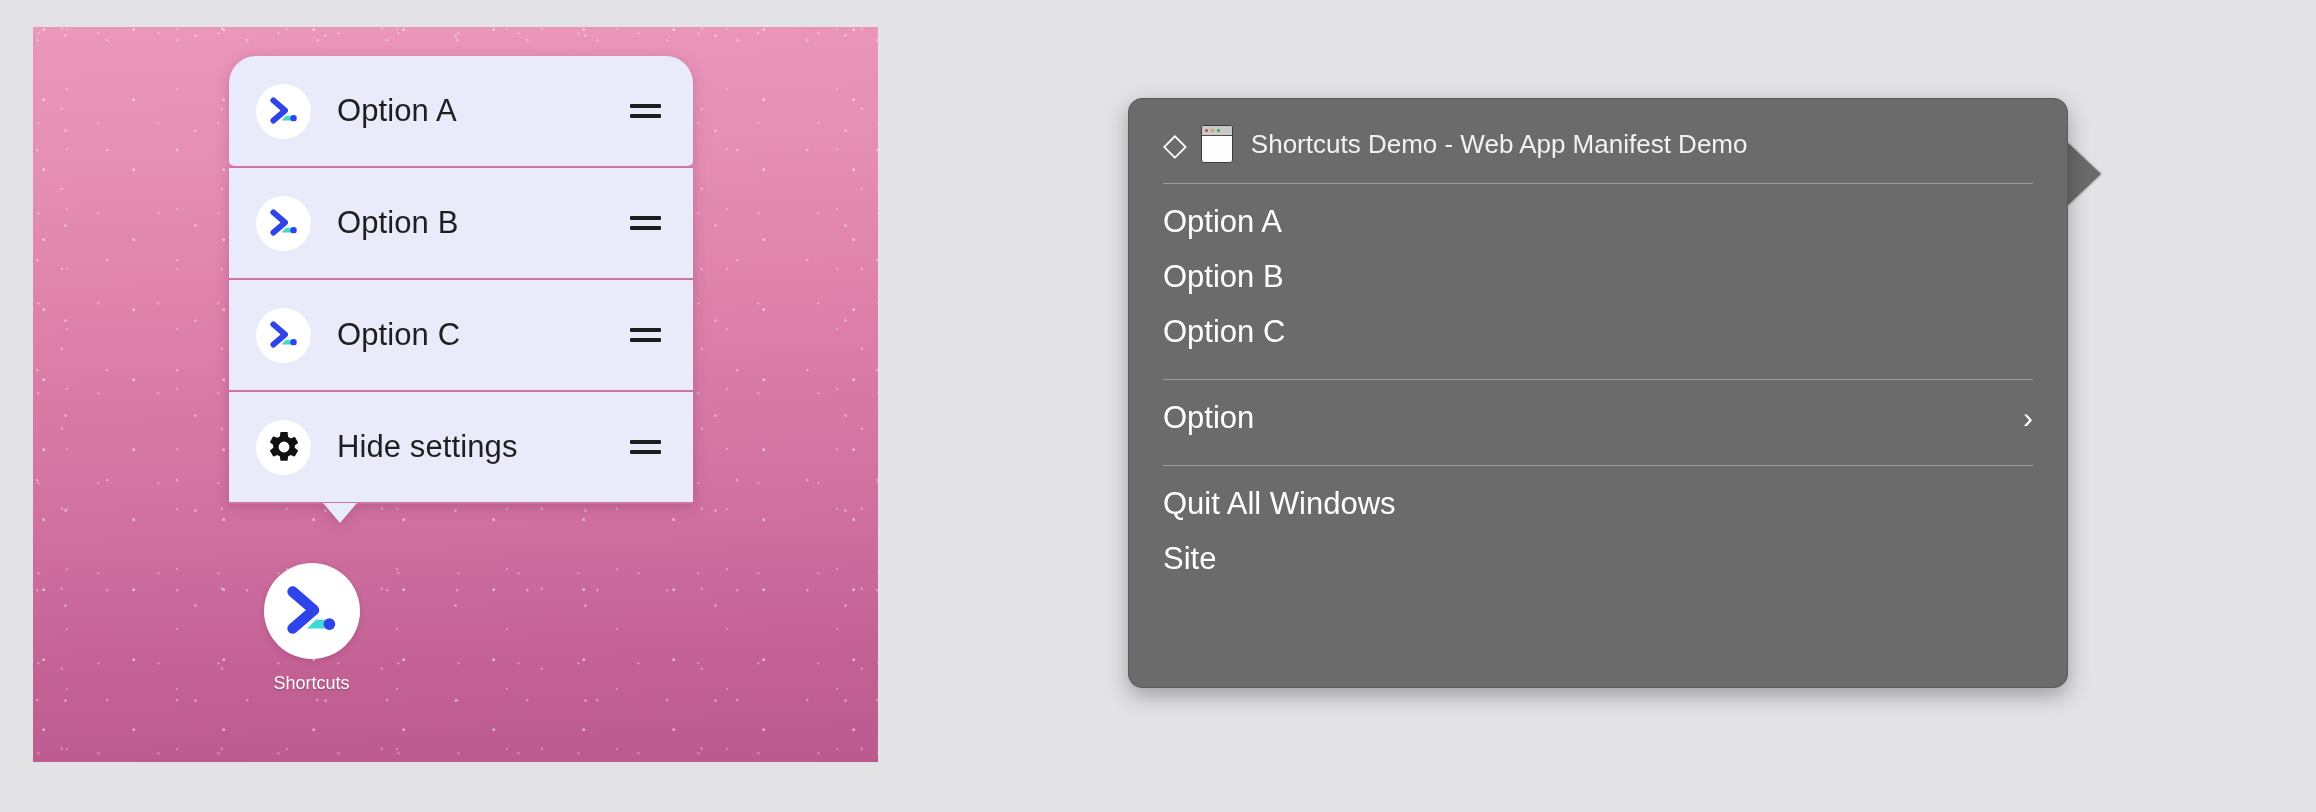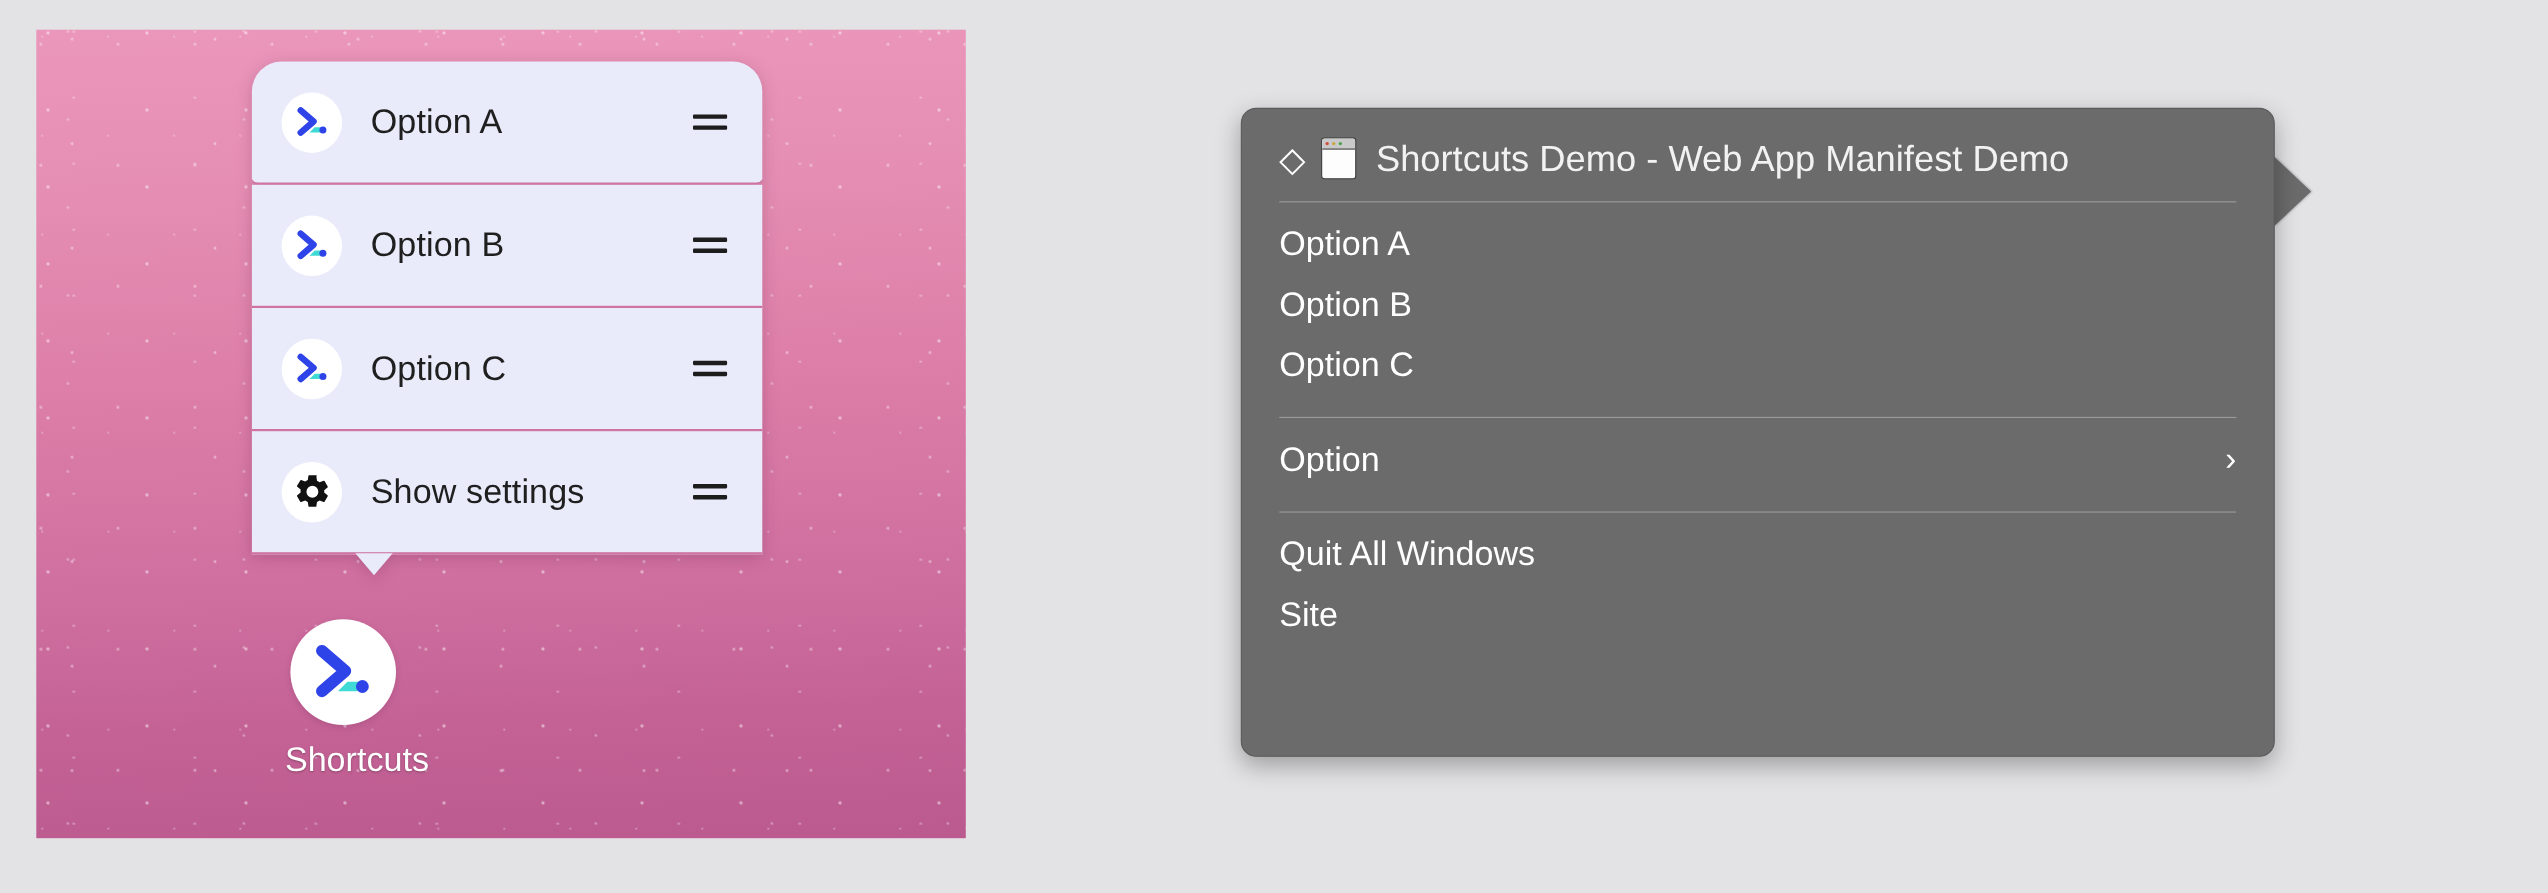--- a/index.html
+++ b/index.html
@@ -114,21 +114,21 @@
     width: 96px; height: 96px;
     margin: 0 auto;
     border-radius: 50%;
     background: #ffffff;
     display: flex; align-items: center; justify-content: center;
     box-shadow: 0 2px 6px rgba(90,25,65,0.18);
   }
   #app-icon-label {
     margin-top: 14px;
     color: #ffffff;
-    font-size: 31px;
+    font-size: 18px;
     text-shadow: 0 1px 2px rgba(0,0,0,.30);
     white-space: nowrap;
   }
 
   
   #ctx-wrap {
     position: absolute;
     left: 1128px;
     top: 98px;
     width: 940px;
@@ -183,21 +183,21 @@
   }
   #win-icon::after {
     content: "";
     position: absolute; left: 3px; top: 3px;
     width: 3px; height: 3px; border-radius: 50%;
     background: #d14b3c;
     box-shadow: 6px 0 0 #c9a53c, 12px 0 0 #4aa24a;
   }
   #ctx-title {
     color: #f2f2f2;
-    font-size: 33px;
+    font-size: 26px;
     white-space: nowrap;
     margin-left: 4px;
   }
   .ctx-sep {
     height: 1px;
     background: #9b9b9b;
     margin: 20px 34px 0 34px;
   }
   .ctx-group { padding-top: 10px; }
   .ctx-item {
@@ -348,21 +348,21 @@
             <i></i>
           </span>
       </div>
 
       <div class="sc-card">
         <span class="sc-icon-wrap">
           <svg width="36" height="36" viewBox="0 0 24 24" aria-hidden="true">
             <path fill="#111111" d="M19.14 12.94a7.07 7.07 0 0 0 .06-.94 7.07 7.07 0 0 0-.06-.94l2.03-1.58a.48.48 0 0 0 .12-.61l-1.92-3.32a.48.48 0 0 0-.58-.22l-2.39.96a7 7 0 0 0-1.62-.94l-.36-2.54A.47.47 0 0 0 13.95 2h-3.9a.47.47 0 0 0-.47.4l-.36 2.54c-.59.24-1.13.56-1.62.94l-2.39-.96a.48.48 0 0 0-.58.22L2.71 8.46a.48.48 0 0 0 .12.61l2.03 1.58a7.3 7.3 0 0 0 0 1.88l-2.03 1.58a.48.48 0 0 0-.12.61l1.92 3.32c.12.21.37.29.58.22l2.39-.96c.49.38 1.03.7 1.62.94l.36 2.54c.04.23.24.4.47.4h3.9c.23 0 .43-.17.47-.4l.36-2.54c.59-.24 1.13-.56 1.62-.94l2.39.96c.21.07.46-.1.58-.22l1.92-3.32a.48.48 0 0 0-.12-.61l-2.03-1.58ZM12 15.6A3.6 3.6 0 1 1 15.6 12 3.6 3.6 0 0 1 12 15.6Z"></path>
           </svg>
         </span>
-        <span class="sc-label">Show settings</span>
+        <span class="sc-label">Hide settings</span>
         <span class="sc-handle">
             <i></i>
             <i></i>
           </span>
       </div>
 
       <div id="bubble-tail"></div>
     </div>
 
     <div id="app-icon-block">

